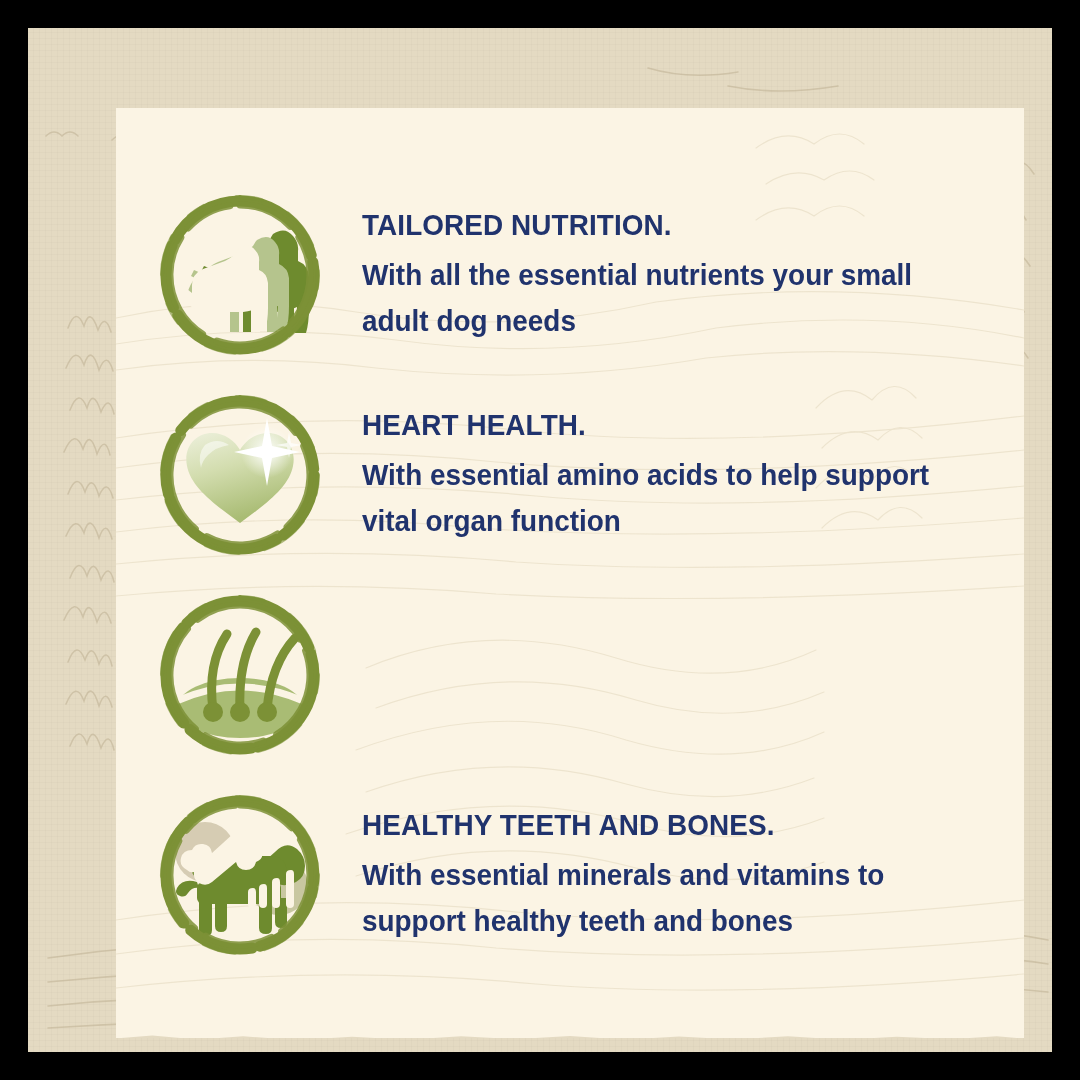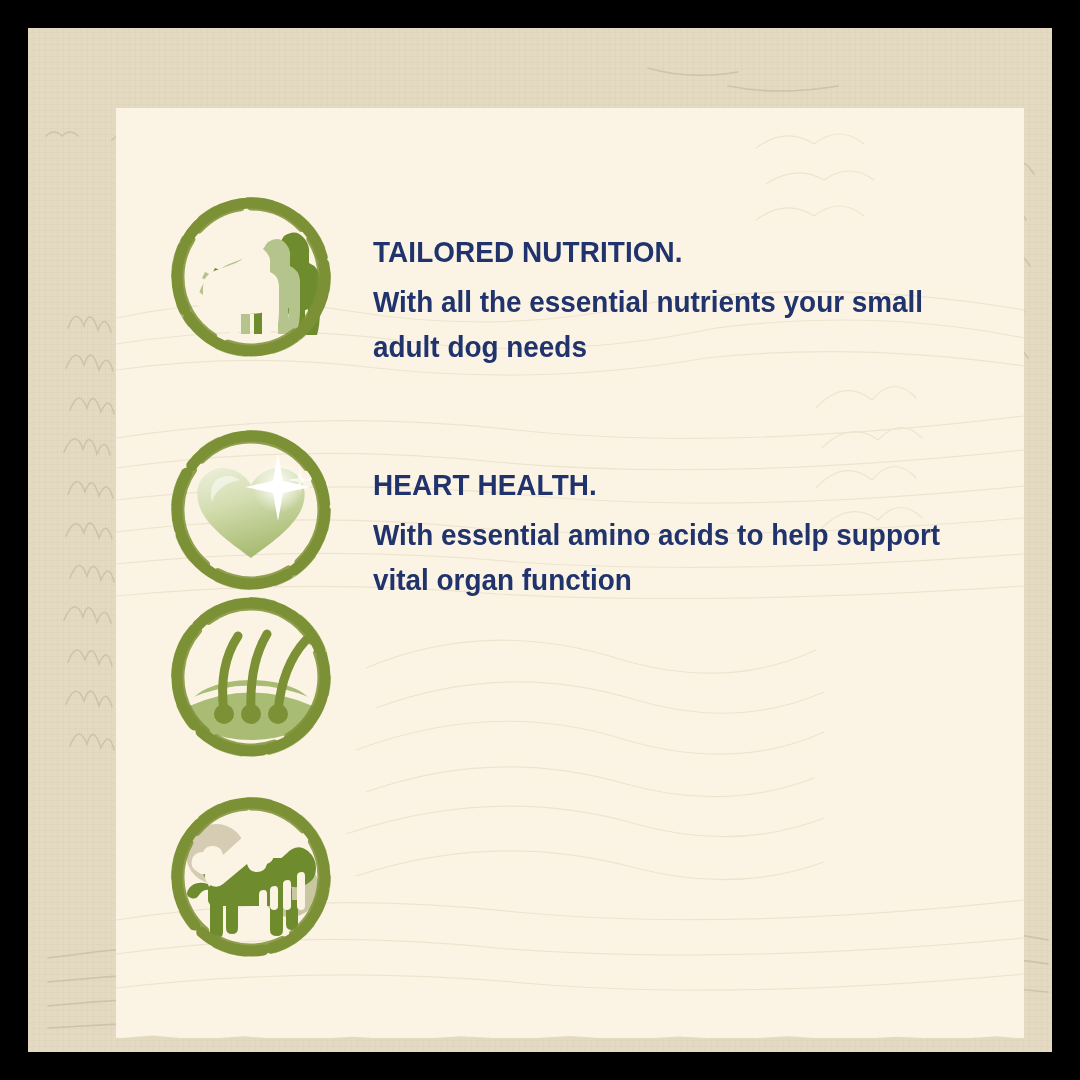--- a/index.html
+++ b/index.html
@@ -90,28 +90,28 @@
   #rows {
     position: absolute;
     left: 0;
     top: 0;
     width: 908px;
     height: 930px;
   }
 
   .benefit-row {
     position: absolute;
-    left: 13px;
+    left: 2px;
     width: 908px;
     height: 196px;
     display: flex;
-    align-items: flex-end;
+    align-items: center;
   }
   .benefit-row[data-row="0"] { top: 66px; }
-  .benefit-row[data-row="1"] { top: 266px; margin-top: 33px; }
+  .benefit-row[data-row="1"] { top: 266px; }
   .benefit-row[data-row="2"] { top: 466px; }
   .benefit-row[data-row="3"] { top: 666px; }
 
   .icon-cell {
     width: 244px;
     flex: 0 0 244px;
     display: flex;
     justify-content: center;
     padding-top: 6px;
   }
@@ -425,18 +425,22 @@
                 </g>
 
                 <g fill="none" stroke="#7C9136" stroke-linecap="round">
                   <path stroke-width="11" d="M93 19 A74 74 0 1 1 92.9 19" stroke-dasharray="124 6 82 8 66 10 112 5 90 7 70 6"></path>
                   <path stroke-width="7" d="M93 23 A70 70 0 1 1 92.9 23" stroke-dasharray="58 15 102 12 68 14 96 13 56 16" opacity="0.85"></path>
                   <path stroke-width="4" d="M93 15 A78 78 0 1 1 92.9 15" stroke-dasharray="20 34 42 26 22 30 46 30 32 30" opacity="0.6"></path>
                 </g>
               </svg>
             </div>
           </div>
+          <div class="text-cell">
+            <div class="benefit-title">HEALTHY TEETH AND BONES.</div>
+            <div class="benefit-desc">With essential minerals and vitamins to support healthy teeth and bones</div>
+          </div>
         </div>
 
       </div>
     </div>
   </div>
 </div>
 
 </body></html>

